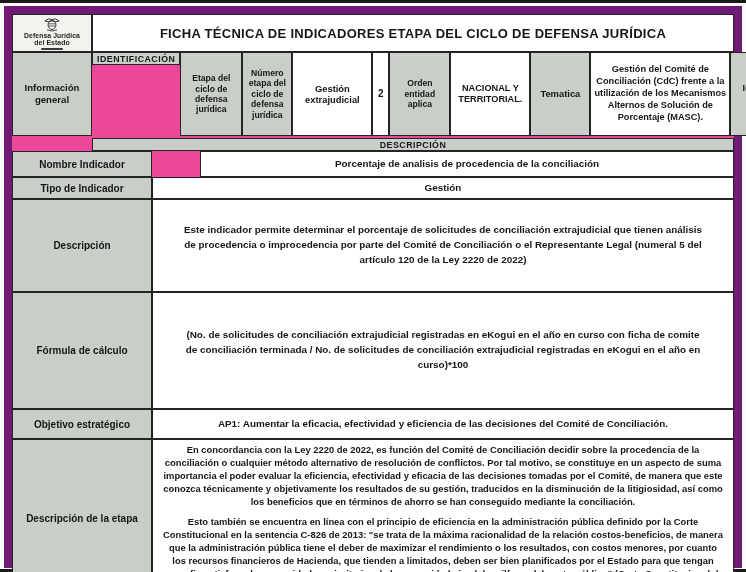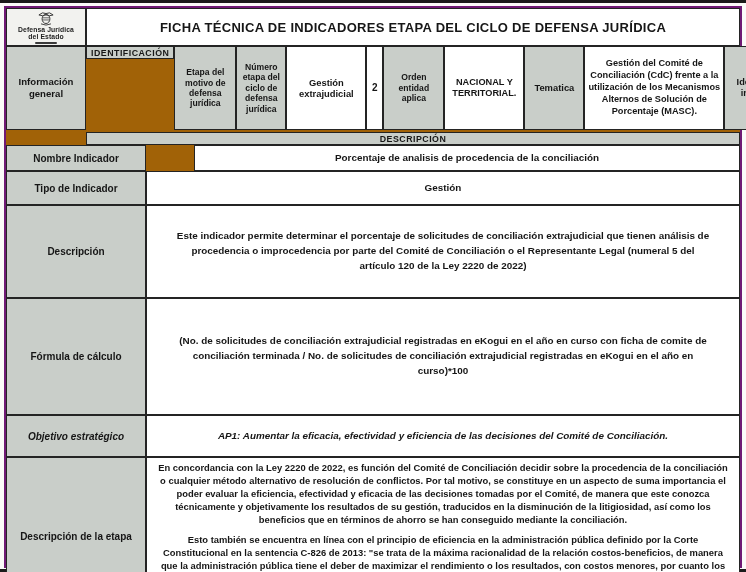--- a/index.html
+++ b/index.html
@@ -10,23 +10,23 @@
     -webkit-font-smoothing:antialiased;
   }
   .page{
     position:relative;width:746px;height:572px;
     background:#fbfbf9;color:#161616;font-weight:700;
   }
   .scan-edge-top{position:absolute;top:0;left:0;right:0;height:3px;background:#1a1a1a;}
   .scan-edge-bottom{position:absolute;bottom:0;left:0;right:0;height:3px;background:#1a1a1a;}
   .frame{
     position:absolute;top:6px;left:4px;right:4px;bottom:4px;
-    border:2px solid #701a75;
+    border:8px solid #701a75;
     display:flex;flex-direction:column;
-    background:#a16207;
+    background:#ec4899;
   }
   .c{
     border:1px solid #242424;
     box-sizing:border-box;
     display:flex;align-items:center;justify-content:center;
     text-align:center;padding:2px 4px;
     background:#ffffff;
   }
   .gray{background:#c9cec9;}
   
@@ -58,24 +58,24 @@
   .f-iden-v{flex:1;font-size:10px !important;}
   
   .desc-band-row{display:flex;height:13px;flex:0 0 auto;margin-top:2px;}
   .desc-spacer{flex:0 0 80px;}
   .desc-band-row .band{flex:1;}
   
   .drow{display:flex;flex:0 0 auto;}
   .drow .label{flex:0 0 140px;font-size:10px;line-height:1.3;}
   .drow .value{flex:1;font-size:9.9px;line-height:1.5;padding:3px 28px;}
   .h-nombre{height:26px;gap:48px;}
-  .h-tipo{height:34px;}
+  .h-tipo{height:22px;}
   .h-desc{height:93px;}
   .h-form{height:117px;}
-  .h-obj{height:42px;font-style:italic;}
+  .h-obj{height:30px;}
   .h-etapa{flex:1 1 auto !important;}
   .etapa-value{flex-direction:column;justify-content:center;gap:7px;line-height:1.38 !important;font-size:9.4px !important;padding:4px 8px !important;}
   .etapa-value p{margin:0;}
 </style>
 </head>
 <body>
 
 <div class="page">
   <div class="scan-edge-top"></div>
   <div class="scan-edge-bottom"></div>
@@ -96,21 +96,21 @@
         <div class="logo-rule"></div>
       </div>
       <div class="c title-cell">FICHA TÉCNICA DE INDICADORES ETAPA DEL CICLO DE DEFENSA JURÍDICA</div>
     </div>
 
     <div class="ident-section">
       <div class="c gray info-cell">Información general</div>
       <div class="ident-right">
         <div class="c gray band">IDENTIFICACIÓN</div>
         <div class="ident-fields">
-          <div class="c gray f-etapa-l">Etapa del motivo de defensa jurídica</div>
+          <div class="c gray f-etapa-l">Etapa del ciclo de defensa jurídica</div>
           <div class="c gray f-num-l">Número etapa del ciclo de defensa jurídica</div>
           <div class="c f-etapa-v">Gestión extrajudicial</div>
           <div class="c f-num-v">2</div>
           <div class="c gray f-orden-l">Orden entidad aplica</div>
           <div class="c f-orden-v">NACIONAL Y TERRITORIAL.</div>
           <div class="c gray f-tema-l">Tematica</div>
           <div class="c f-tema-v">Gestión del Comité de Conciliación (CdC) frente a la utilización de los Mecanismos Alternos de Solución de Porcentaje (MASC).</div>
           <div class="c gray f-iden-l">Idenficador indicador</div>
           <div class="c f-iden-v">I67</div>
         </div>

